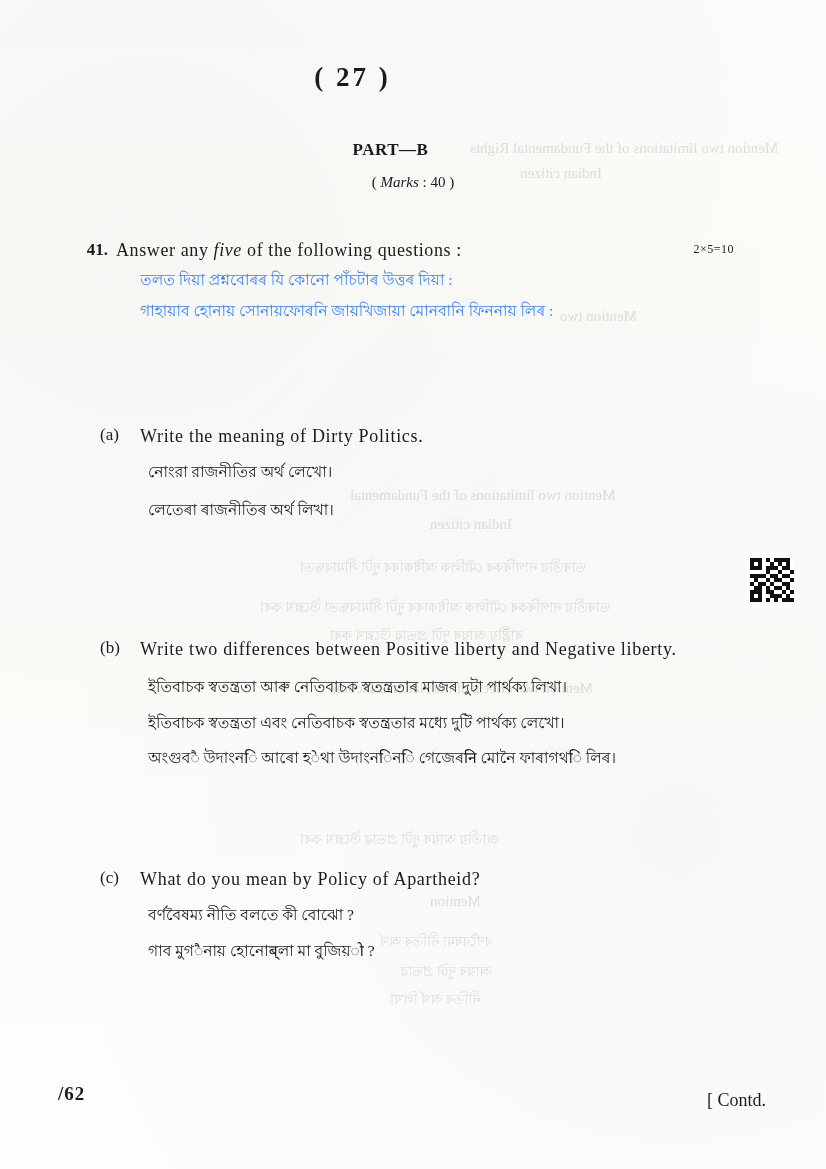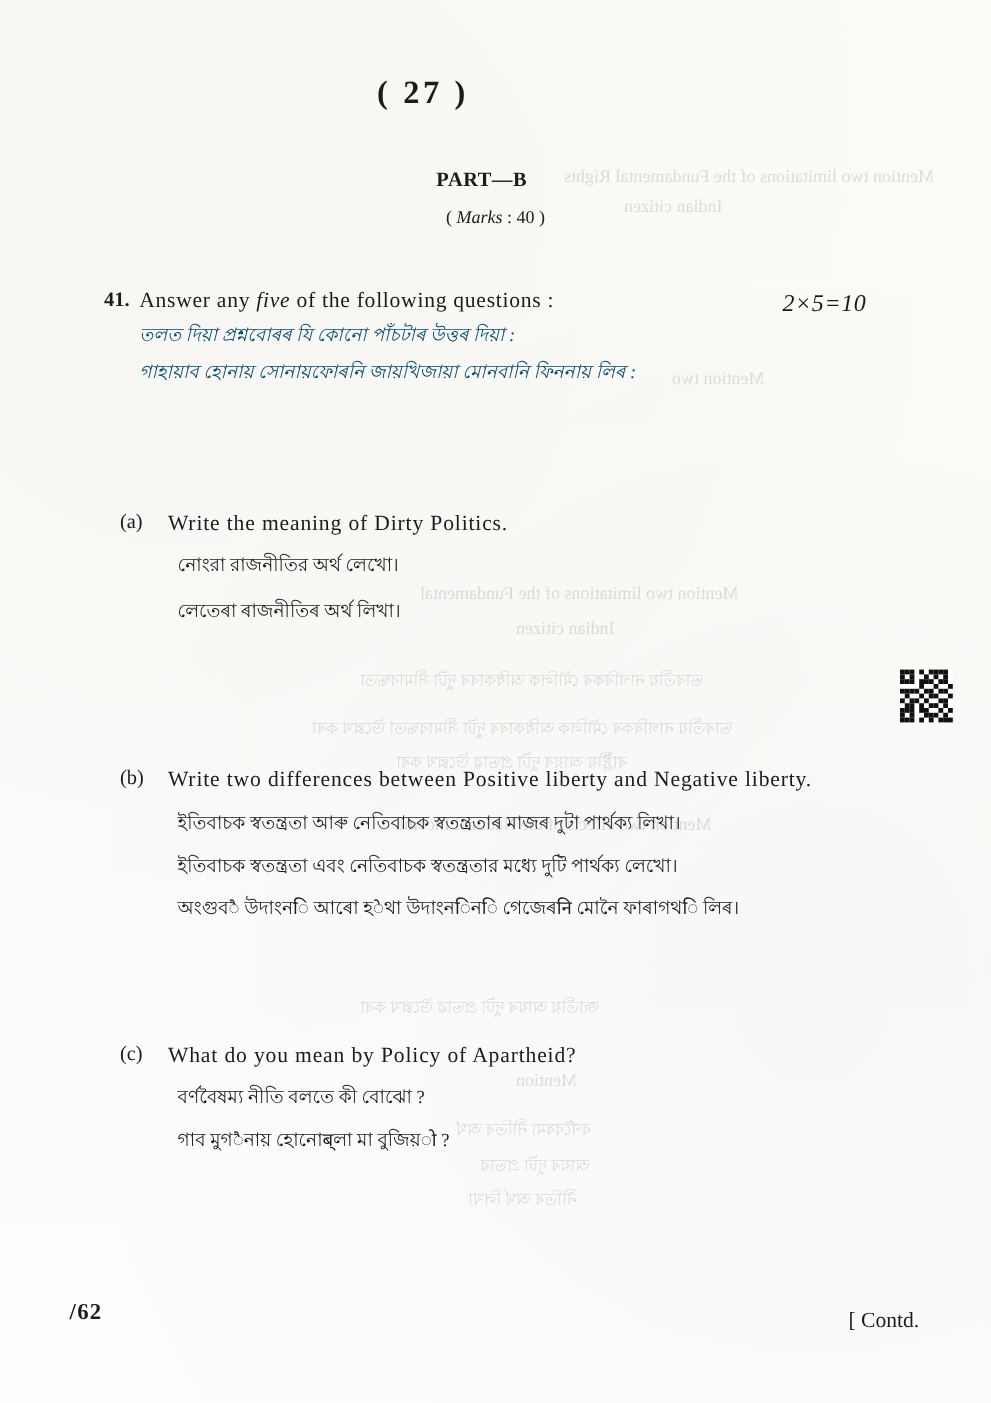--- a/index.html
+++ b/index.html
@@ -35,21 +35,21 @@
     width: 705px;
     text-align: center;
     font-size: 27px;
     font-weight: bold;
     letter-spacing: 3px;
   }
 
   .part-title {
     position: absolute;
     top: 140px;
-    left: 11px;
+    left: 0;
     width: 781px;
     text-align: center;
     font-size: 17px;
     font-weight: bold;
     letter-spacing: 0.5px;
   }
 
   .marks-line {
     position: absolute;
     top: 174px;
@@ -78,34 +78,32 @@
 
   .q-main {
     margin-left: 48px;
     font-size: 18px;
     letter-spacing: 0.6px;
   }
   .q-main i { font-style: italic; }
 
   .marks-right {
     position: absolute;
-    right: 36px;
+    right: 24px;
     top: 2px;
-    font-size: 20px;
+    font-size: 12px;
     letter-spacing: 0.5px;
-    font-style: italic;
   }
 
   .trans {
-    margin-left: 48px;
+    margin-left: 72px;
     font-size: 15.5px;
     line-height: 1.55;
     margin-top: 7px;
-    color: #0c4a6e;
-    font-style: italic;
+    color: #3b82f6;
   }
   .trans.bn { font-size: 15.5px; }
 
   .sub {
     position: absolute;
     left: 100px;
     width: 660px;
   }
   .sub-label {
     position: absolute;

